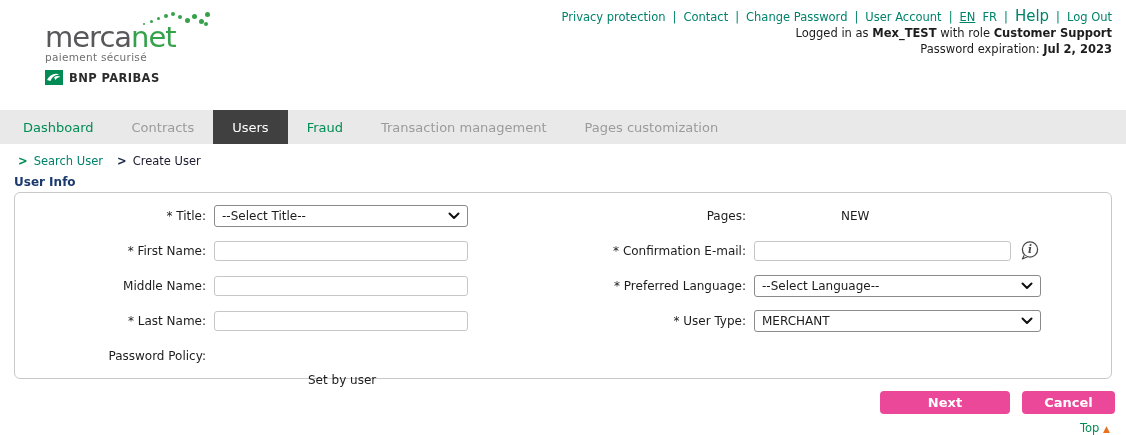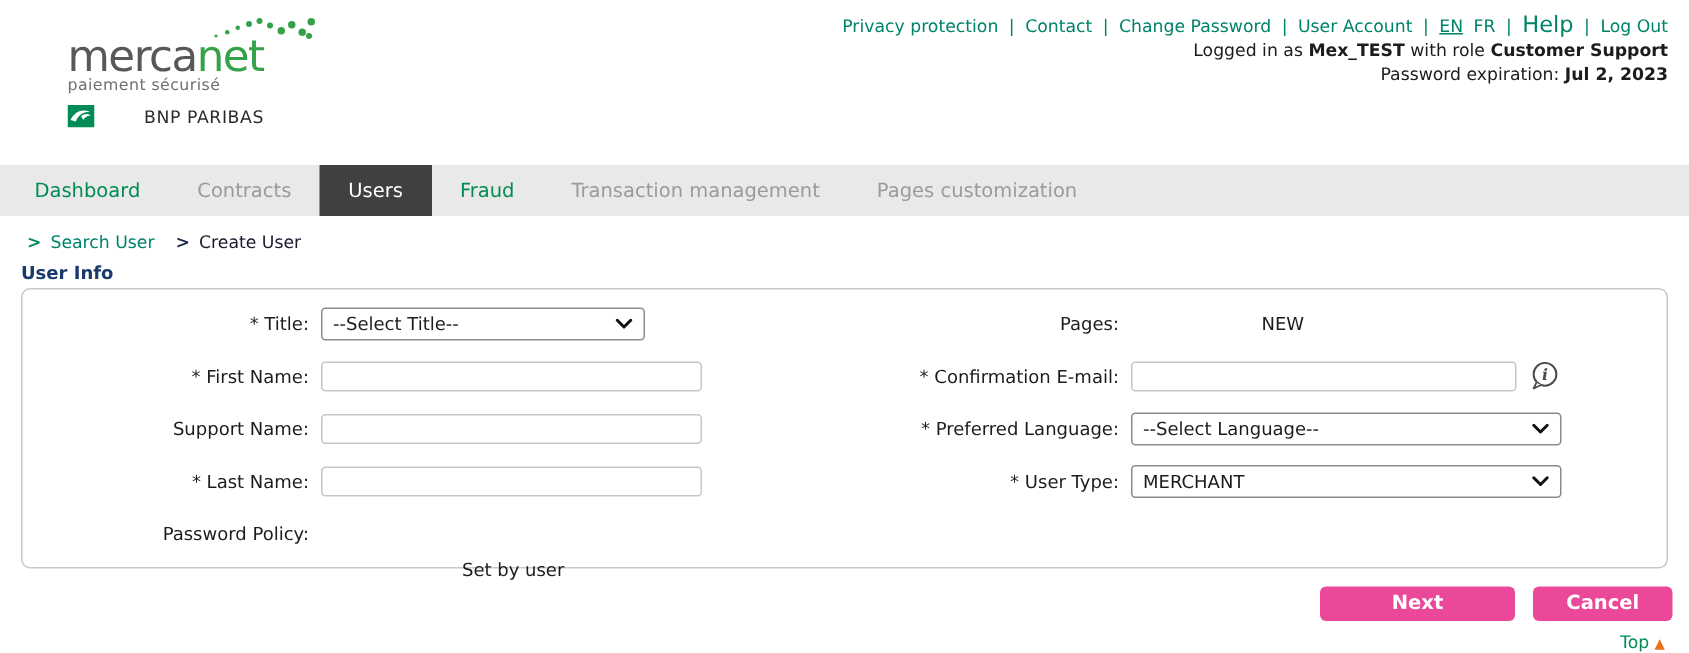--- a/index.html
+++ b/index.html
@@ -19,21 +19,21 @@
   .bold { font-weight:bold; }
 
   .logo { position:absolute; left:45px; top:22px; width:170px; }
   .brand { font-size:29px; letter-spacing:-1px; line-height:30px; position:relative; }
   .brand-gray  { color:#58585a; }
   .brand-green { color:#35a24b; }
   .dots { position:absolute; left:96px; top:-12px; width:70px; height:18px; }
   .dots i { position:absolute; border-radius:50%; background:#35a24b; }
   .tagline { font-size:10.5px; color:#6f6f6f; margin-top:-1px; letter-spacing:0.3px; }
   .bank-row { display:flex; align-items:center; gap:6px; margin-top:7px; }
-  .bank-text { font-size:11.5px; font-weight:normal; color:#2b2b2b; letter-spacing:0.4px;margin-left:27px; }
+  .bank-text { font-size:11.5px; font-weight:bold; color:#2b2b2b; letter-spacing:0.4px; }
 
   
   .nav { height:34px; background:#e9e9e9; display:flex; align-items:stretch;
     font-size:13px; padding-left:4px; }
   .tab { display:flex; align-items:center; padding:0 19px; cursor:pointer; white-space:nowrap;text-align:right; }
   .tab.link     { color:#008c54; }
   .tab.disabled { color:#9b9b9b; }
   .tab.active   { background:#404040; color:#ffffff; }
 
   
@@ -49,21 +49,21 @@
   .panel { margin:0 14px; border:1px solid #c9c9c9; border-radius:6px;
     padding:5px 0; background:#fff; }
   .form-grid { display:grid; grid-template-columns:549px 549px; }
   .form-row { display:flex; align-items:center; height:35px; }
   .lbl { font-size:12px; color:#1c1c1c; text-align:right; padding-right:8px; }
   .col-left  .lbl { width:199px; }
   .col-right .lbl { width:190px; }
   .field input { width:254px; height:20px; border:1px solid #c6c6c6; border-radius:3px;
     font-size:12px; padding:0 4px; outline:none; }
   .col-right .field input { width:257px; }
-  .fake-select { width:216px; height:22px; border:1px solid #8a8a8a; border-radius:3px;
+  .fake-select { width:254px; height:22px; border:1px solid #8a8a8a; border-radius:3px;
     background:#fff; display:flex; align-items:center; justify-content:space-between;
     padding:0 7px; font-size:12px; color:#1c1c1c; cursor:pointer; }
   .col-right .fake-select { width:287px; }
   .static-val { font-size:12px; color:#1c1c1c; }
   .pad-pwd   { padding-left:94px;margin-top:48px; }
   .pad-state { padding-left:87px; }
   .info-icon { margin-left:8px; display:flex; align-items:center; cursor:pointer; }
 
   
   .actions { display:flex; justify-content:flex-end; gap:12px; margin:12px 11px 0 0; }
@@ -187,21 +187,21 @@
       <span class="info-icon">
         <svg width="22" height="22" viewBox="0 0 22 22">
           <circle cx="11" cy="9.5" r="7.6" fill="none" stroke="#4a4a4a" stroke-width="1.3"></circle>
           <path d="M5.2,15.2 L3.4,19 L8.4,16.7" fill="#ffffff" stroke="#4a4a4a" stroke-width="1.2" stroke-linejoin="round"></path>
           <text x="11" y="13.2" text-anchor="middle" font-size="10.5" font-style="italic" font-weight="bold" font-family="'DejaVu Serif',serif" fill="#4a4a4a">i</text>
         </svg>
       </span>
     </div>
 
     <div class="form-row col-left">
-      <span class="lbl">Support Name:</span>
+      <span class="lbl">Middle Name:</span>
       <span class="field"><input type="text" value="" style=""></span>
     </div>
     <div class="form-row col-right">
       <span class="lbl">* Preferred Language:</span>
       <span class="field">
         <span class="fake-select">
           <span>--Select Language--</span>
           <svg width="12" height="8" viewBox="0 0 12 8">
               <polyline points="1.5,1.5 6,6 10.5,1.5" fill="none" stroke="#111" stroke-width="2" stroke-linecap="round" stroke-linejoin="round"></polyline>
             </svg>

